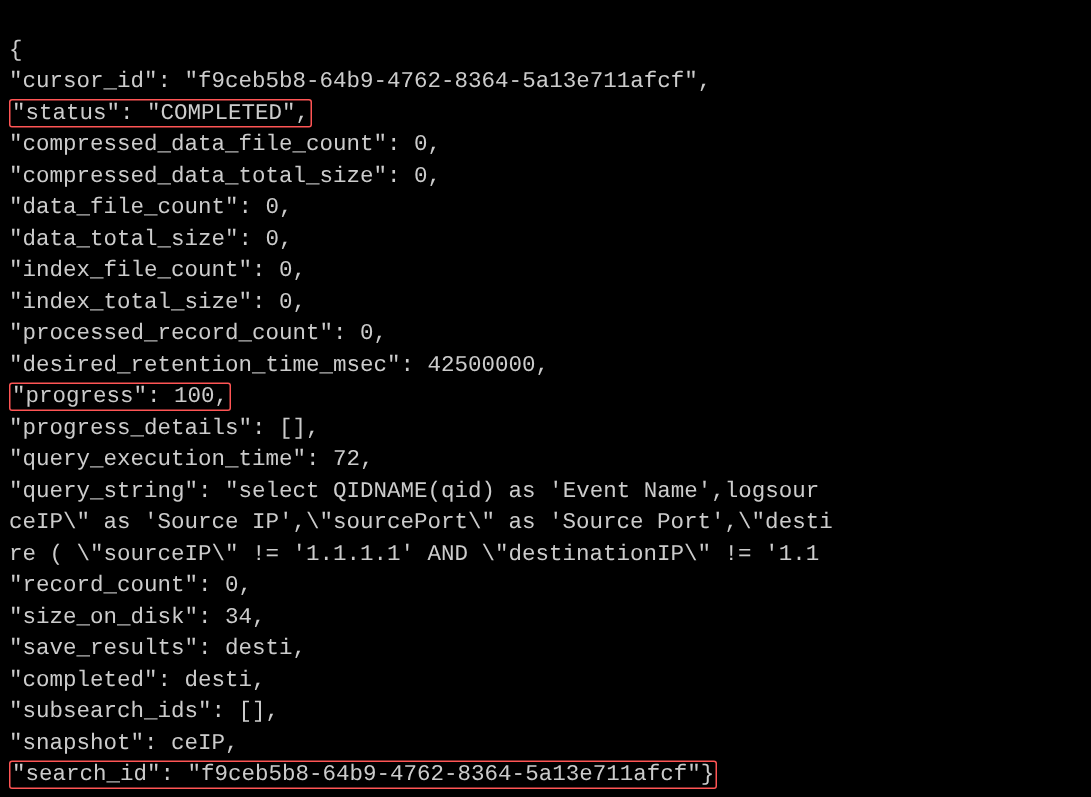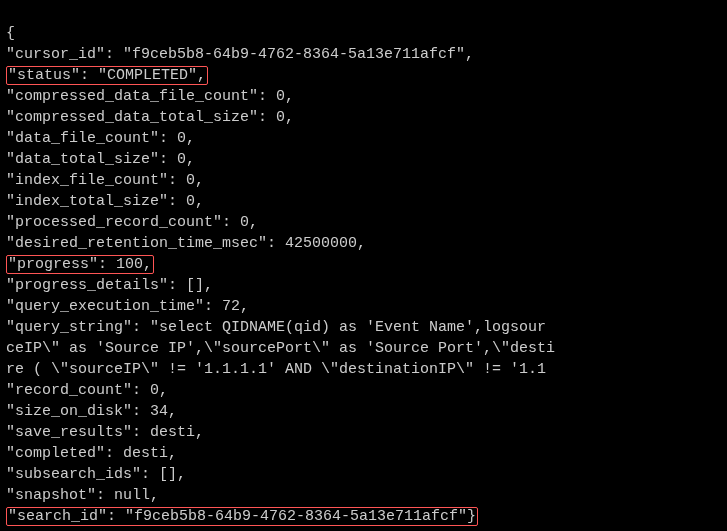--- a/index.html
+++ b/index.html
@@ -47,15 +47,15 @@
 <span><span>"progress_details"</span>: <span>[]</span>,</span>
 <span><span>"query_execution_time"</span>: <span>72</span>,</span>
 <span><span>"query_string"</span>: <span>"select QIDNAME(qid) as 'Event Name',logsour</span></span>
 <span>ceIP\" as 'Source IP',\"sourcePort\" as 'Source Port',\"desti</span>
 <span>re ( \"sourceIP\" != '1.1.1.1' AND \"destinationIP\" != '1.1</span>
 <span><span>"record_count"</span>: <span>0</span>,</span>
 <span><span>"size_on_disk"</span>: <span>34</span>,</span>
 <span><span>"save_results"</span>: <span>desti</span>,</span>
 <span><span>"completed"</span>: <span>desti</span>,</span>
 <span><span>"subsearch_ids"</span>: <span>[]</span>,</span>
-<span><span>"snapshot"</span>: <span>null</span>,</span>
+<span><span>"snapshot"</span>: <span>ceIP</span>,</span>
 <span class="hl-box"><span>"search_id"</span>: <span>"f9ceb5b8-64b9-4762-8364-5a13e711afcf"</span>}</span>
 </div>
 
 </body></html>

